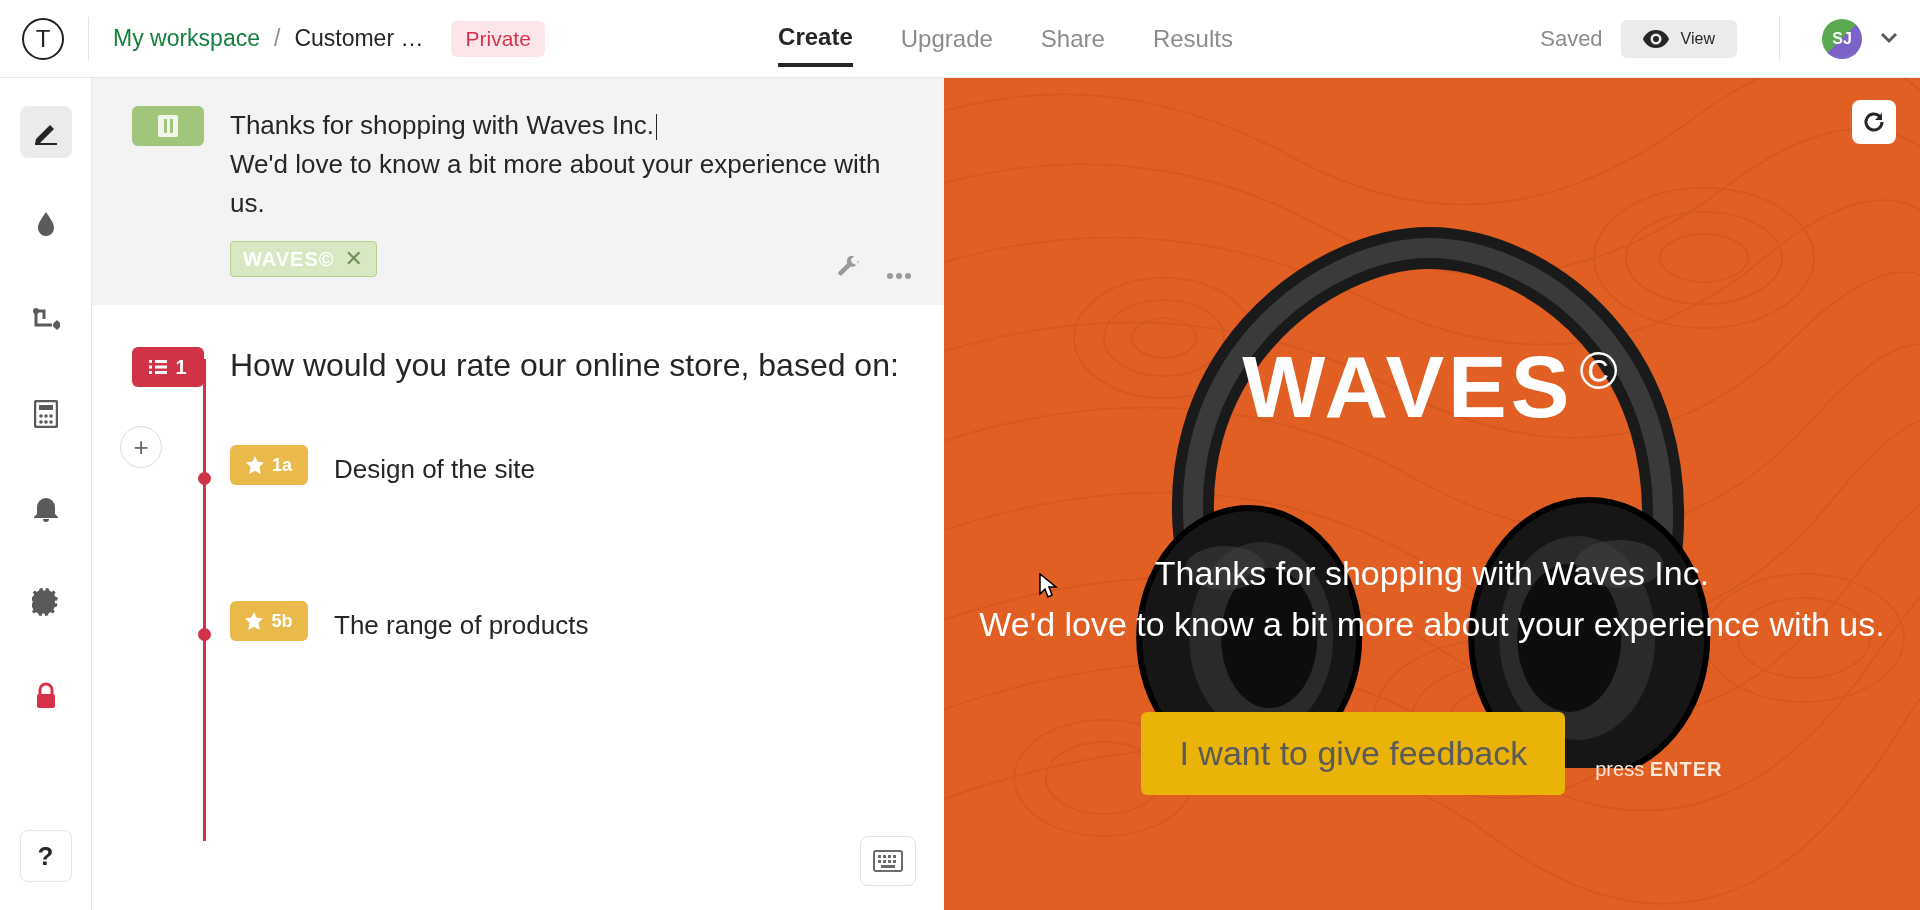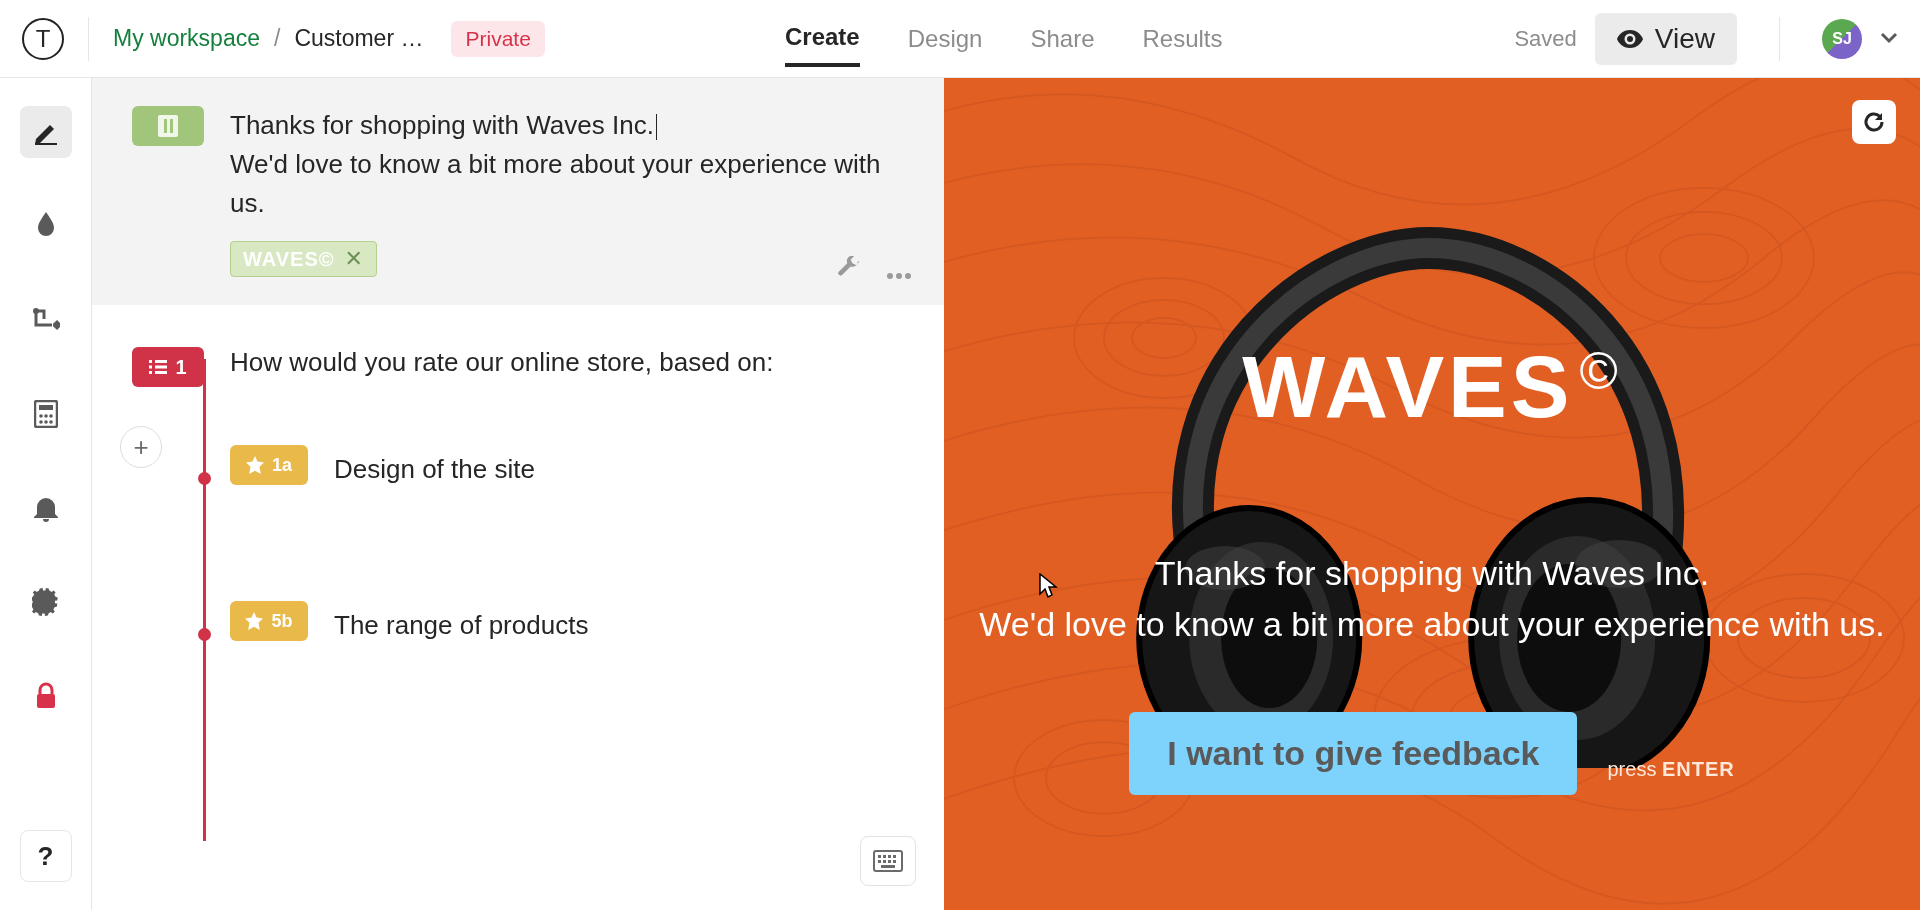--- a/index.html
+++ b/index.html
@@ -11,21 +11,21 @@
   .breadcrumb { display:flex; align-items:center; gap:14px; font-size:23px; }
   .bc-workspace { color:#15803d; cursor:pointer; }
   .bc-sep { color:#8c8c8c; }
   .bc-project { color:#262627; font-weight:500; cursor:pointer; }
   .badge-private { background:#fde6e9; color:#d8324a; font-size:21px; font-weight:500; padding:6px 14px; border-radius:6px; margin-left:14px; }
   .nav-tabs { display:flex; gap:48px; margin-left:auto; margin-right:auto; font-size:24px; position:absolute; left:50%; transform:translateX(-40%); top:0; height:78px; align-items:center;}
   .nav-tab { color:#8c8c8c; cursor:pointer; height:56px; display:flex; align-items:center; }
   .nav-tab.active { color:#262627; font-weight:600; border-bottom:4px solid #262627; }
   .top-right { display:flex; align-items:center; gap:18px; margin-left:auto;}
   .saved { color:#8c8c8c; font-size:22px; cursor:pointer; }
-  .view-btn { background:#ebebeb; border-radius:6px; padding:10px 22px; display:flex; align-items:center; gap:12px; font-size:28px; cursor:pointer; }
+  .view-btn { background:#ebebeb; border-radius:6px; padding:10px 22px; display:flex; align-items:center; gap:12px; font-size:16px; cursor:pointer; }
   .upgrade-btn { background:#d9f0df; color:#3c8a5c; font-size:22px; font-weight:500; padding:12px 26px; border-radius:6px; cursor:pointer; }
   .avatar { width:40px; height:40px; border-radius:50%; background:linear-gradient(135deg,#5aa84f 0%,#5aa84f 50%,#7b63c8 50%,#7b63c8 100%); color:#fff; font-size:16px; font-weight:600; display:flex; align-items:center; justify-content:center; cursor:pointer;}
   .chevron-down { cursor:pointer; color:#5a5a5a; }
   
   .body { display:flex; height:calc(100% - 78px); }
   .left-rail { width:92px; border-right:1px solid #e6e6e6; display:flex; flex-direction:column; align-items:center; padding-top:28px; gap:42px; position:relative;}
   .rail-btn { width:52px; height:52px; border-radius:8px; display:flex; align-items:center; justify-content:center; cursor:pointer; color:#5a5a5a;}
   .rail-btn.active { background:#ebebeb; color:#262627;}
   .rail-help { position:absolute; bottom:28px; width:52px; height:52px; border:1px solid #e6e6e6; border-radius:8px; display:flex; align-items:center; justify-content:center; font-size:26px; font-weight:600; cursor:pointer; background:#fff;}
   .rail-lock { color:#d8324a !important; }
@@ -44,61 +44,61 @@
   .image-chip { margin-top:18px; margin-left:0; display:inline-flex; align-items:center; gap:10px; background:#d7e8c3; border:1px solid #b5cf8e; color:#fff; font-weight:700; font-size:20px; padding:4px 12px; border-radius:4px; letter-spacing:1px;}
   .image-chip .x { color:#6f915a; font-weight:400; cursor:pointer; font-size:22px;}
   .chip-wrap{ margin-left:98px; }
   .block-tools { position:absolute; right:32px; bottom:18px; display:flex; gap:24px; color:#9a9a9a;}
   .block-tools span { cursor:pointer; font-size:26px;}
   .add-circle { position:absolute; left:28px; top:348px; width:42px; height:42px; border:1px solid #ddd; border-radius:50%; background:#fff; display:flex; align-items:center; justify-content:center; font-size:26px; color:#6b6b6b; cursor:pointer; z-index:5;}
   .q-list{ padding:42px 40px 0 40px;}
   .q1 { display:flex; gap:26px; align-items:flex-start;}
   .q-badge { width:72px; height:40px; background:#d03248; border-radius:6px; display:flex; align-items:center; justify-content:center; gap:8px; color:#fff; font-weight:600; font-size:20px;}
   .q-badge svg { flex-shrink:0;}
-  .q-title { font-size:26px; color:#262627;}
+  .q-title { font-size:32px; color:#262627;}
   .subs{ margin-left:54px; position:relative; padding-top:58px;}
   .vline{ position:absolute; left:17px; top:-28px; bottom:-200px; width:3px; background:#d03248;}
   .sub { display:flex; align-items:flex-end; gap:26px; margin-bottom:116px; position:relative;}
   .sub:last-child{ margin-bottom:0;}
   .dot{ position:absolute; left:12px; width:13px; height:13px; background:#d03248; border-radius:50%;}
   .sub-badge{ margin-left:44px; width:78px; height:40px; background:#e9b949; border-radius:6px; display:flex; align-items:center; justify-content:center; gap:8px; color:#fff; font-weight:600; font-size:18px;}
   .sub-label{ font-size:26px; color:#262627;}
   .kb-btn{ position:absolute; right:28px; bottom:24px; width:56px; height:50px; border:1px solid #e2e2e2; border-radius:8px; background:#fff; display:flex; align-items:center; justify-content:center; cursor:pointer;}
   
   .preview { width:976px; background:#e25f24; position:relative; display:flex; flex-direction:column; align-items:center; justify-content:center; color:#fff; text-align:center; overflow:hidden;}
   .refresh-btn{ position:absolute; top:22px; right:24px; width:44px; height:44px; background:#fff; border-radius:8px; display:flex; align-items:center; justify-content:center; cursor:pointer; color:#262627; z-index:10;}
   .topo { position:absolute; inset:0; opacity:.26; }
   .headphones { position:absolute; left:50%; transform:translateX(-52%); top:130px; width:640px; height:560px; z-index:2;}
   .preview-content{ position:relative; z-index:5; display:flex; flex-direction:column; align-items:center; width:100%; padding:0 30px;}
   .brand { font-size:88px; font-weight:800; letter-spacing:4px; margin-top:142px;}
   .brand sup{ font-size:52px; vertical-align:28px; font-weight:400; margin-left:6px;}
   .p-text{ font-size:34px; line-height:1.5; margin-top:110px; max-width:920px;}
   .cta-row{ margin-top:62px; display:flex; align-items:center; gap:30px;}
-  .cta-btn{ background:#7dd3fc; color:#5a5a5a; font-size:34px; font-weight:700; padding:22px 38px; border-radius:6px; cursor:pointer;}
+  .cta-btn{ background:#eab308; color:#5a5a5a; font-size:34px; font-weight:400; padding:22px 38px; border-radius:6px; cursor:pointer;}
   .press{ font-size:20px; color:#ffe7d9;margin-top:32px;}
   .press b{ font-weight:700; letter-spacing:1px;}
   .cursor-arrow{ position:absolute; top:495px; left:95px; z-index:9; color:#000;}
   .eye-icon{display:inline-flex;}
 </style>
 </head>
 <body>
 
 <div class="topbar">
   <div class="logo-circle">T</div>
   <div class="vdivider"></div>
   <div class="breadcrumb">
     <span class="bc-workspace">My workspace</span>
     <span class="bc-sep">/</span>
     <span class="bc-project">Customer …</span>
     <span class="badge-private">Private</span>
   </div>
 
   <div class="nav-tabs">
     <div class="nav-tab active">Create</div>
-    <div class="nav-tab">Design</div>
+    <div class="nav-tab">Upgrade</div>
     <div class="nav-tab">Share</div>
     <div class="nav-tab">Results</div>
   </div>
 
   <div class="top-right">
     <span class="saved">Saved</span>
     <div class="view-btn">
       <span class="eye-icon">
         <svg width="26" height="18" viewBox="0 0 26 18">
             <path fill="#262627" d="M13 0C6 0 1.3 5.2 0 9c1.3 3.8 6 9 13 9s11.7-5.2 13-9C24.7 5.2 20 0 13 0zm0 14.5A5.5 5.5 0 1 1 13 3.5a5.5 5.5 0 0 1 0 11z"></path>

